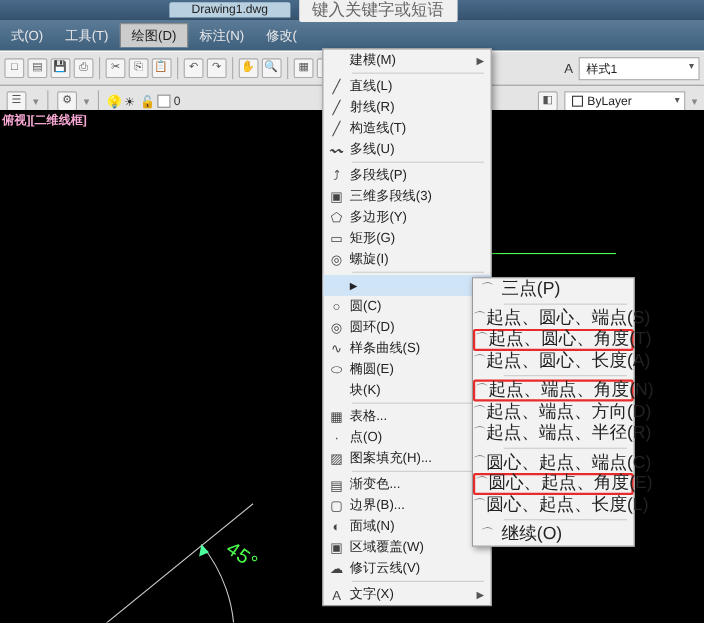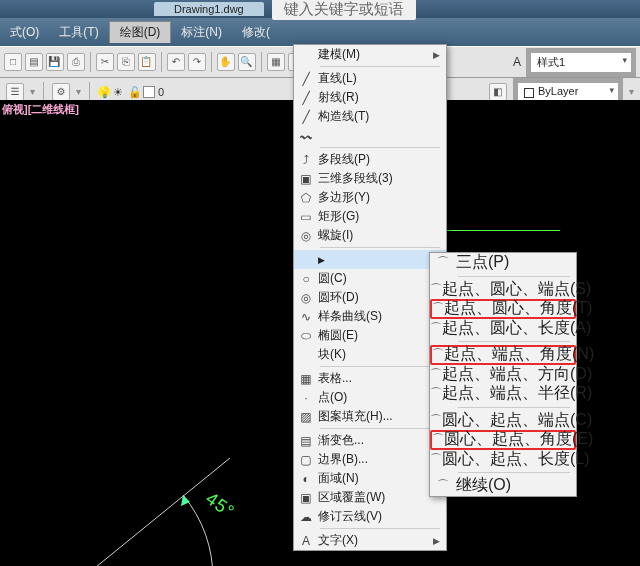--- a/index.html
+++ b/index.html
@@ -10,21 +10,21 @@
 .search-pill { margin-left: 8px; background:#f0f0f0; color:#666; font-size:15px; padding:1px 12px; border-radius:2px;}
 
 .menubar { height: 28px; background: linear-gradient(#5b7b97,#3e607d); display: flex; align-items: center; color: #e8e8e8; font-size: 12px; }
 .menu-item { padding: 2px 10px; display:flex; align-items:center; }
 .menu-item.active { background: #ccc; color:#222; border:1px solid #888; border-bottom:none;}
 
 .toolbar1 { height: 32px; background: #e4e4e4; border-top:1px solid #fff; border-bottom:1px solid #999; display:flex; align-items:center; padding:0 4px; gap:3px;}
 .toolbar2 { height: 28px; background: #e4e4e4; border-bottom:1px solid #999; display:flex; align-items:center; padding:0 6px; gap:6px;}
 .tb-ico { width:18px; height:18px; background:#f5f5f5; border:1px solid #aaa; border-radius:2px; display:inline-block; font-size:10px; text-align:center; line-height:16px; color:#555;}
 .tb-sep { width:1px; height:20px; background:#aaa; margin:0 2px;}
-.dd { background:#fff; border:5px solid #a3a3a3; font-size:11px; padding:2px 18px 2px 6px; min-width:80px; position:relative; color:#222;}
+.dd { background:#fff; border:1px solid #a3a3a3; font-size:11px; padding:2px 18px 2px 6px; min-width:80px; position:relative; color:#222;}
 .dd::after{content:"▾"; position:absolute; right:4px; top:2px; font-size:9px; color:#555;}
 
 .viewport-label { color: #f9a8d4; font-size: 11px; position:absolute; top:102px; left:2px;font-weight:bold; }
 
 .canvas { position:absolute; top:100px; left:0; right:0; bottom:0; background:#000; }
 
 .green-line { position:absolute; top:130px; left:445px; width:115px; height:1px; background:#4CFF4C; }
 
 .arc-shape { position:absolute; top:350px; left:75px; }
 .angle-label { position:absolute; top:395px; left:205px; color:#4CFF4C; font-size:18px; transform:rotate(35deg); letter-spacing:1px;}
@@ -142,20 +142,21 @@
     <div class="dd-row">
       <span class="dd-ico">╱</span>
       <span class="dd-txt">射线(R)</span>
     </div>
     <div class="dd-row">
       <span class="dd-ico">╱</span>
       <span class="dd-txt">构造线(T)</span>
     </div>
     <div class="dd-row">
       <span class="dd-ico">〰</span>
+      <span class="dd-txt">多线(U)</span>
     </div>
     <div class="dd-sep"></div>
     <div class="dd-row">
       <span class="dd-ico">⤴</span>
       <span class="dd-txt">多段线(P)</span>
     </div>
     <div class="dd-row">
       <span class="dd-ico">▣</span>
       <span class="dd-txt">三维多段线(3)</span>
     </div>

